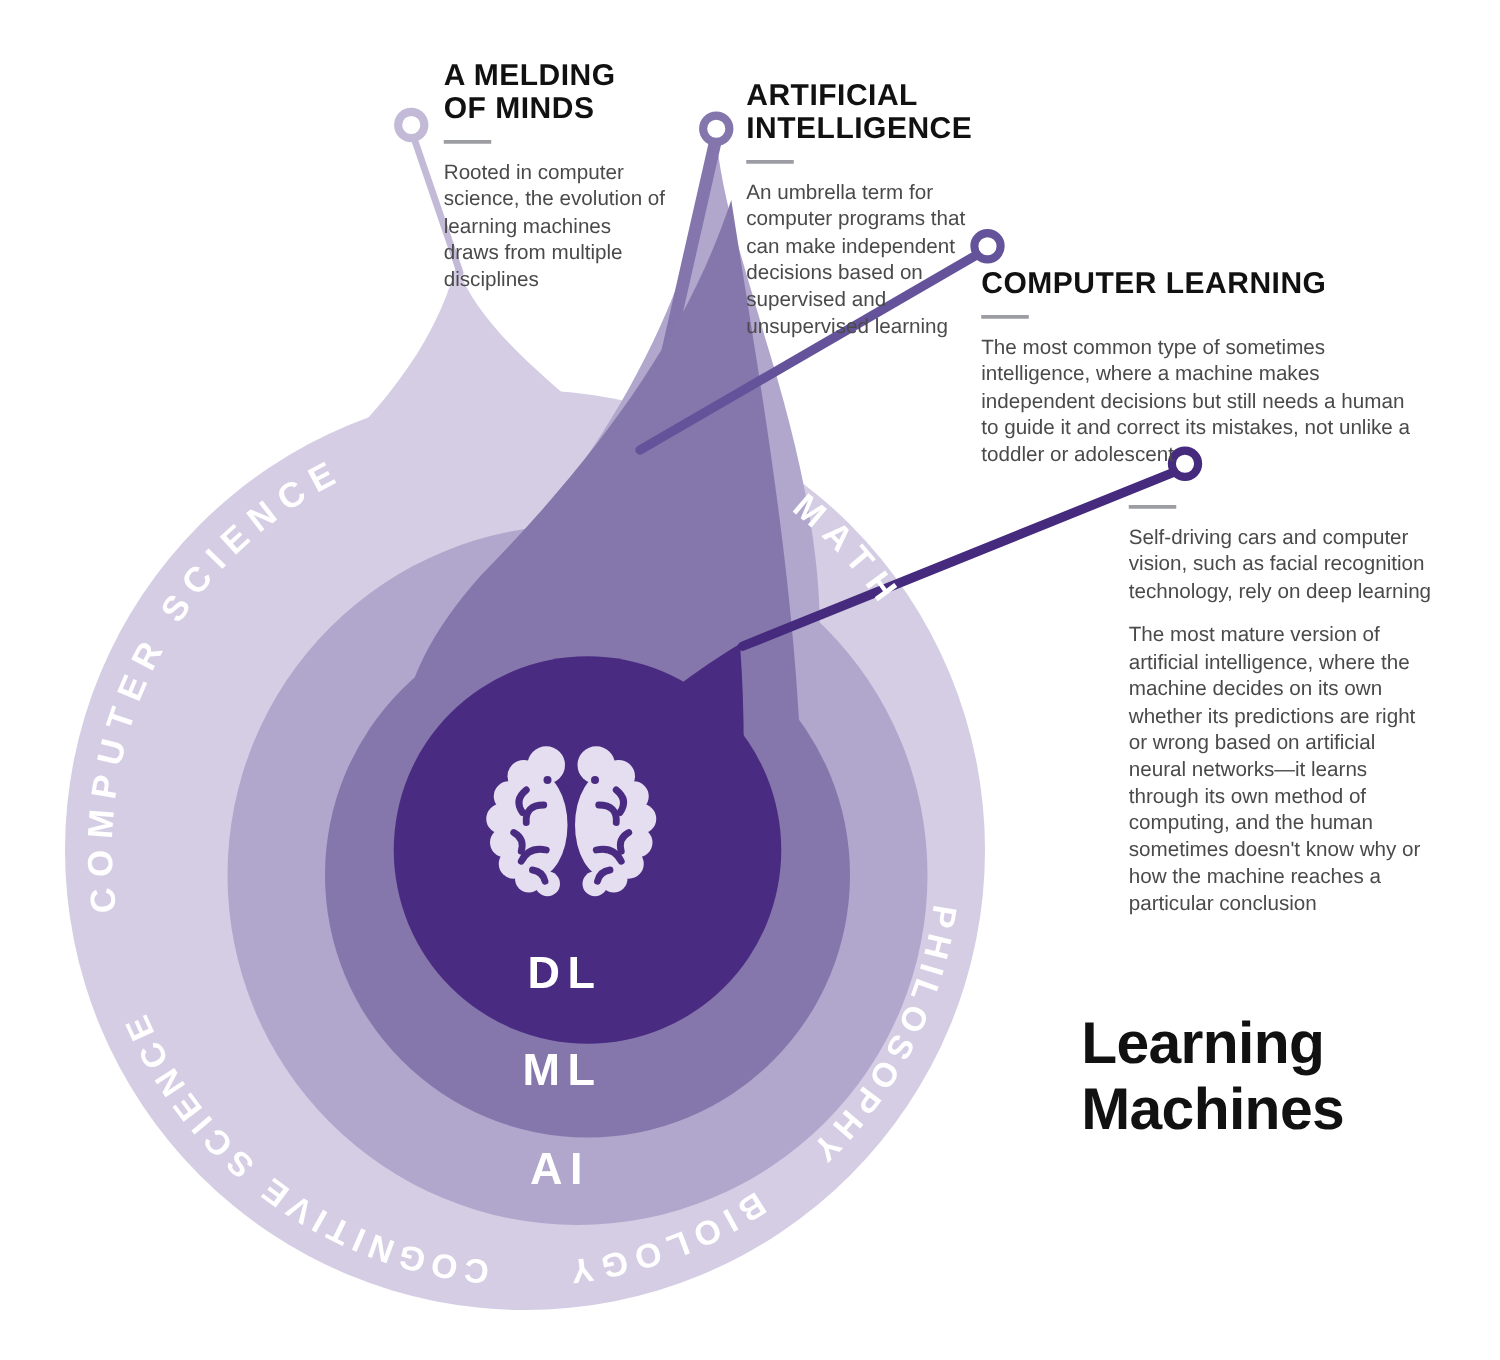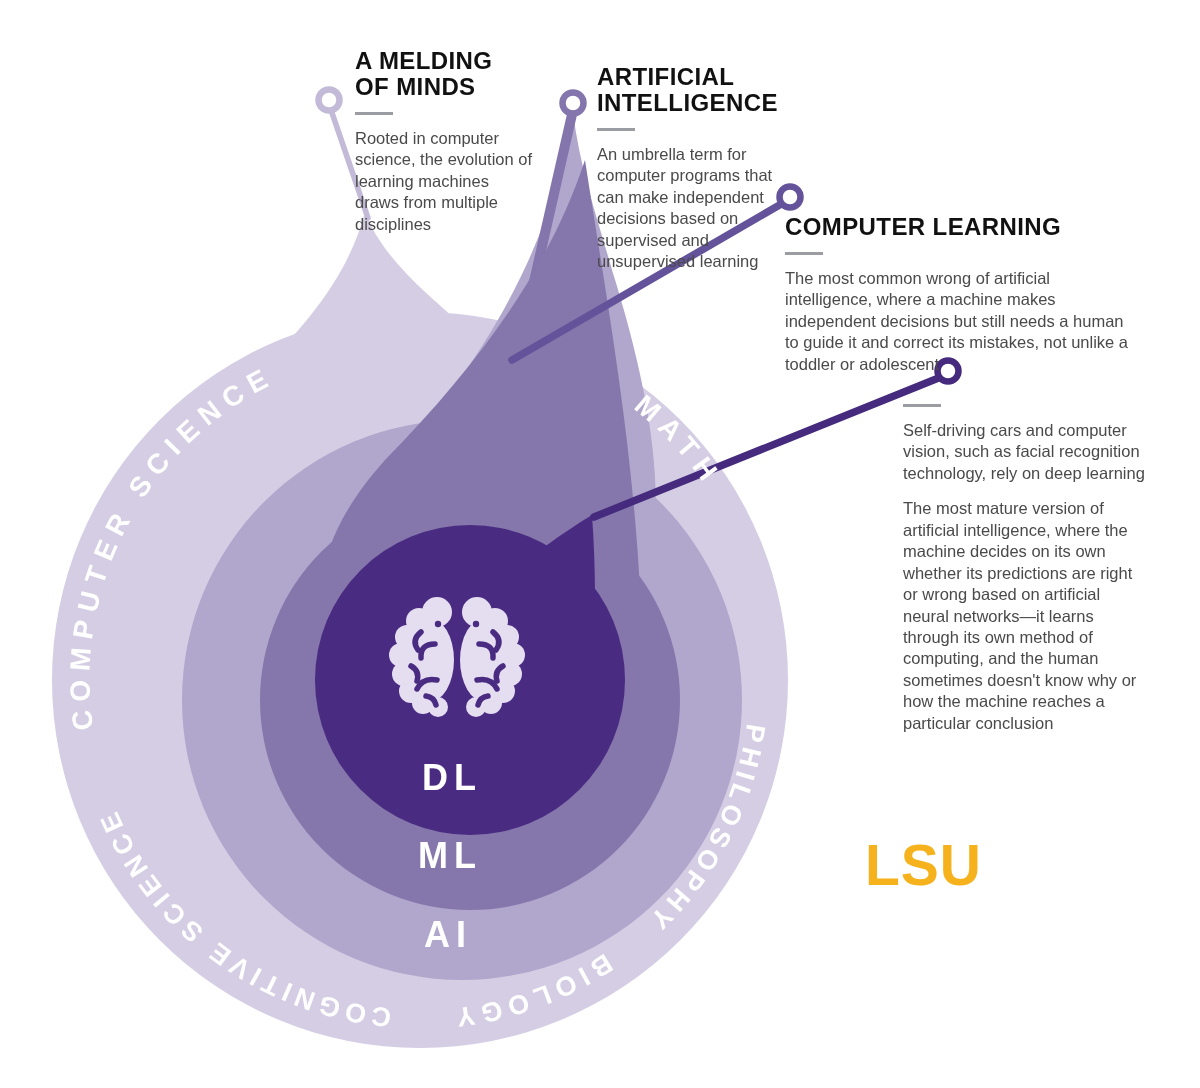--- a/index.html
+++ b/index.html
@@ -137,26 +137,27 @@
   <div class="callout co-melding">
     <h2>A MELDING
 OF MINDS</h2>
     <div class="rule"></div>
     <p>Rooted in computer science, the evolution of learning machines draws from multiple disciplines</p>
   </div>
 
   <div class="callout co-ml">
     <h2>COMPUTER LEARNING</h2>
     <div class="rule"></div>
-    <p>The most common wrong of artificial intelligence, where a machine makes independent decisions but still needs a human to guide it and correct its mistakes, not unlike a toddler or adolescent</p>
+    <p>The most common type of sometimes intelligence, where a machine makes independent decisions but still needs a human to guide it and correct its mistakes, not unlike a toddler or adolescent</p>
   </div>
 
   <div class="callout co-dl">
     <div class="rule"></div>
     <p>Self-driving cars and computer vision, such as facial recognition technology, rely on deep learning</p>
     <p>The most mature version of artificial intelligence, where the machine decides on its own whether its predictions are right or wrong based on artificial neural networks—it learns through its own method of computing, and the human sometimes doesn't know why or how the machine reaches a particular conclusion</p>
   </div>
 
   <div class="brand">
-    <div class="brand-logo">LSU</div>
+    <h1 class="brand-title">Learning
+Machines</h1>
   </div>
 
 </div>
 
 </body></html>

